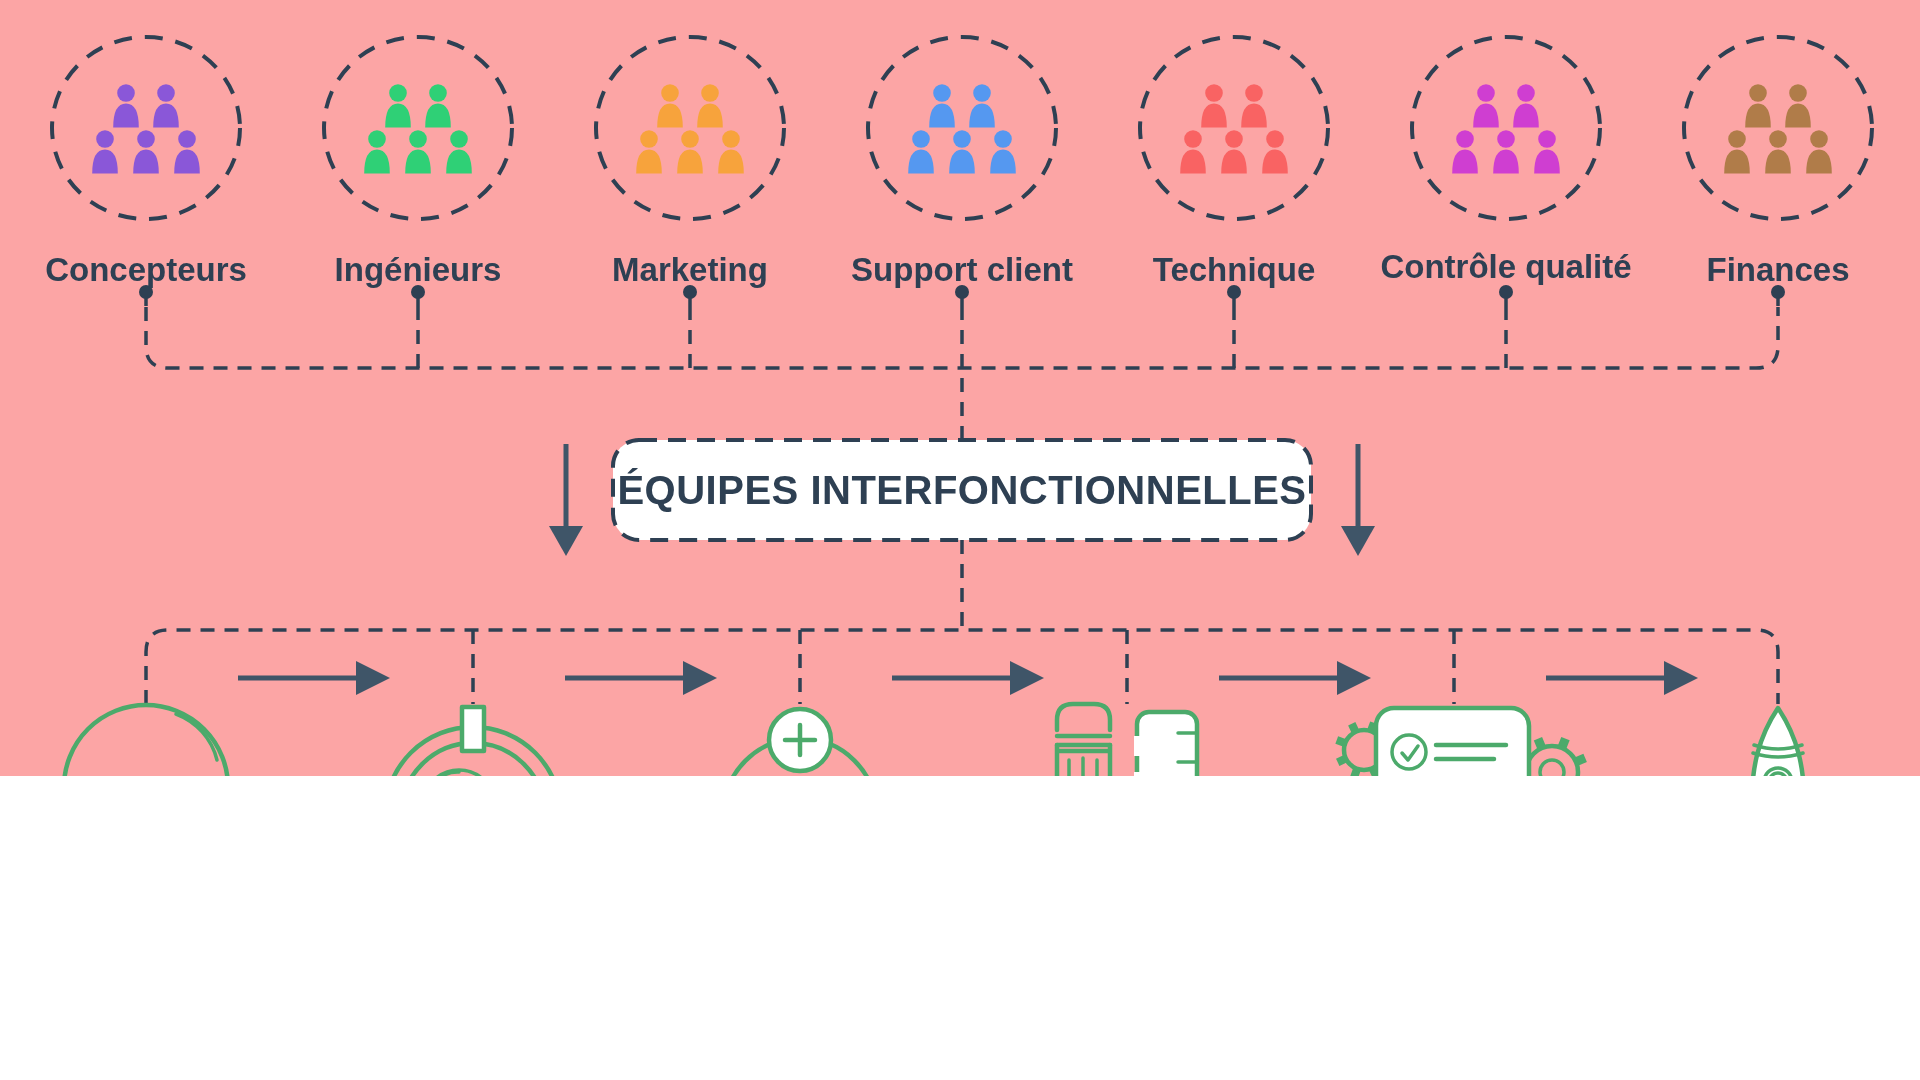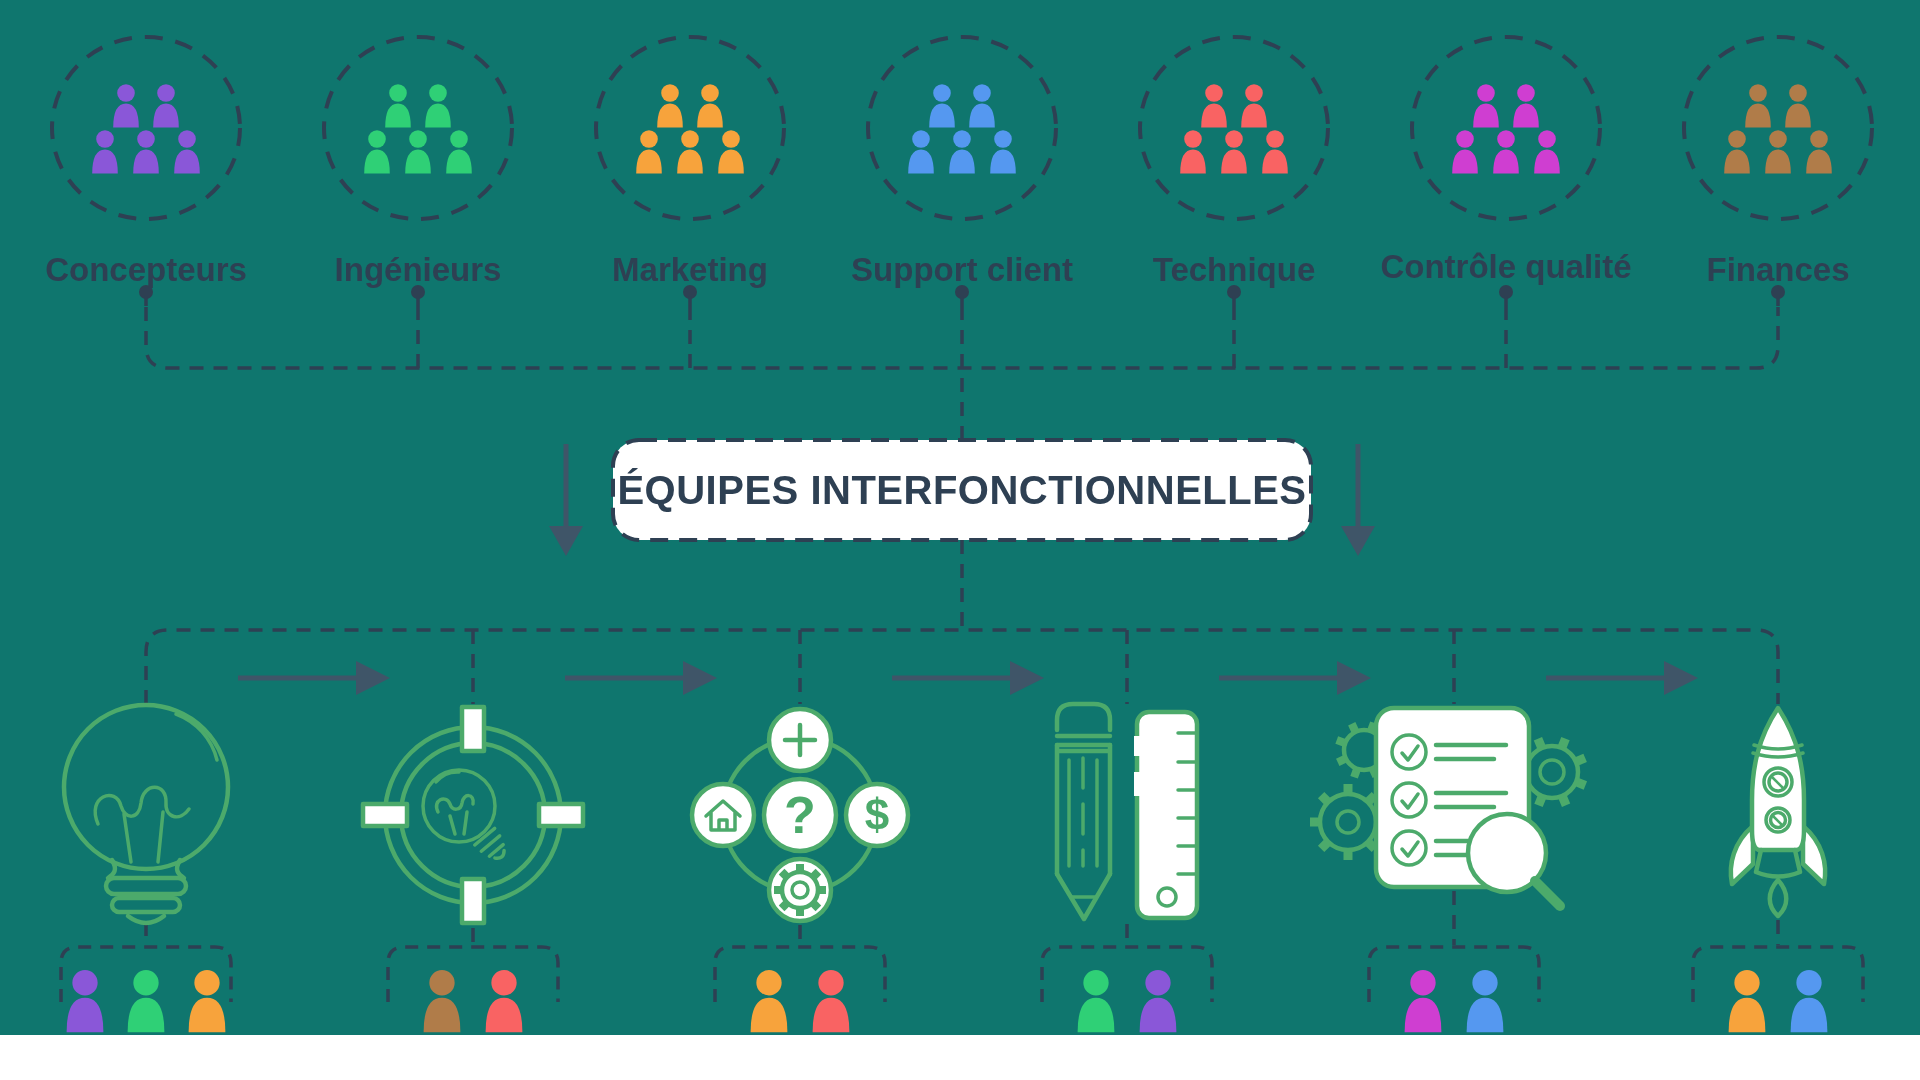--- a/index.html
+++ b/index.html
@@ -1,17 +1,17 @@
 <!DOCTYPE html>
 <html style="--slate: #2e4053; --arrow: #3f5568; --green: #4caa6b;"><head>
 <meta charset="utf-8">
 <style>
   html,body{margin:0;padding:0;background:#fff;}
-  .stage{position:relative;width:1920px;height:1035px;overflow:hidden;
-         font-family:"Liberation Sans",sans-serif;background:#0f766e;}
+  .stage{position:relative;width:1920px;height:776px;overflow:hidden;
+         font-family:"Liberation Sans",sans-serif;background:#fca5a5;}
   .stage svg{position:absolute;inset:0;display:block;}
   
   .cn {fill:none;stroke:var(--slate);stroke-width:3.5;stroke-dasharray:14 10;}
   .ell{fill:none;stroke:var(--slate);stroke-width:4;stroke-dasharray:18 13;}
   .hubr{fill:#fff;stroke:var(--slate);stroke-width:4;stroke-dasharray:18 11;}
   .br {fill:none;stroke:var(--slate);stroke-width:3.5;stroke-dasharray:13 9;}
   .dot{fill:var(--slate);}
   .dtl{stroke:var(--slate);stroke-width:3.5;}
   
   .sh{stroke:var(--arrow);stroke-width:5;fill:none;}

